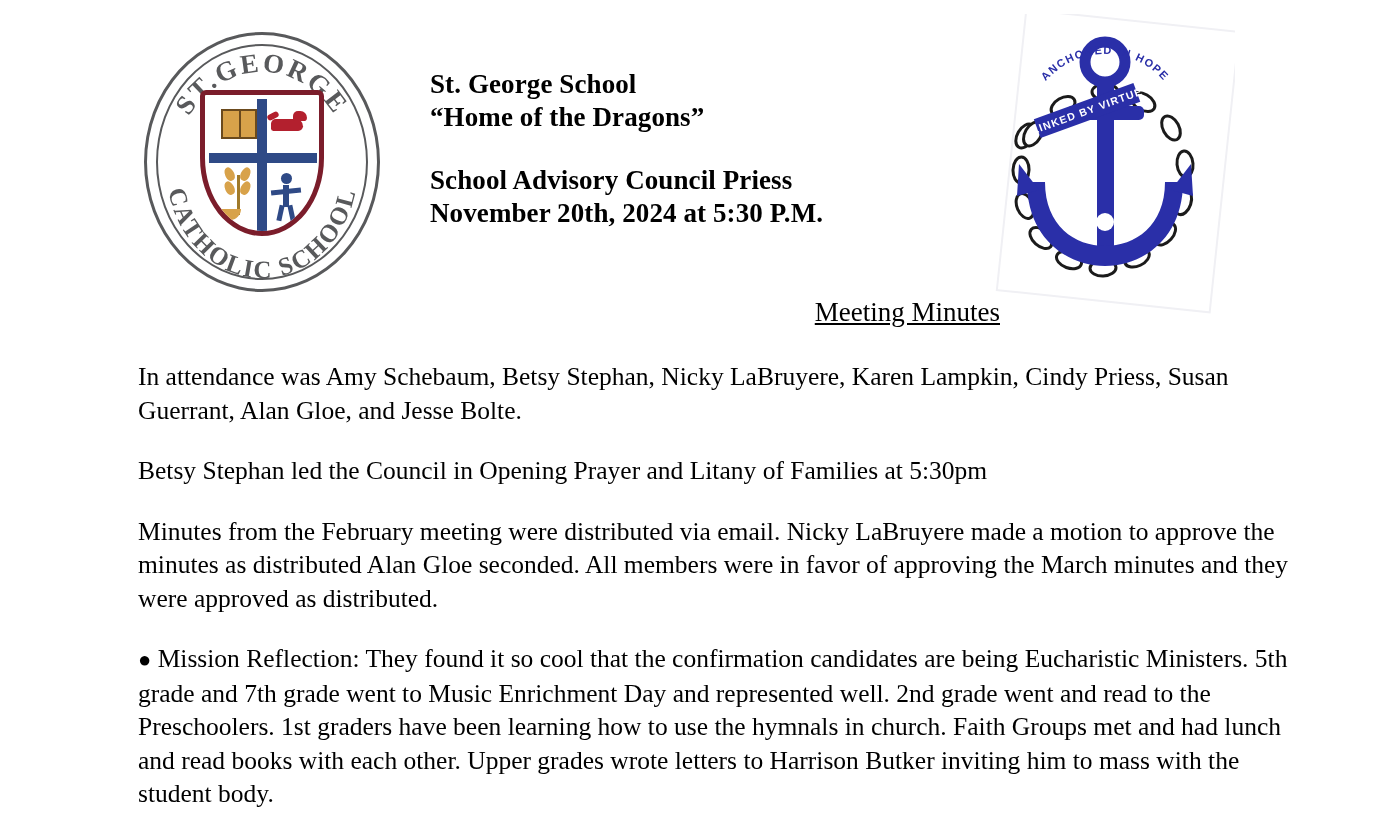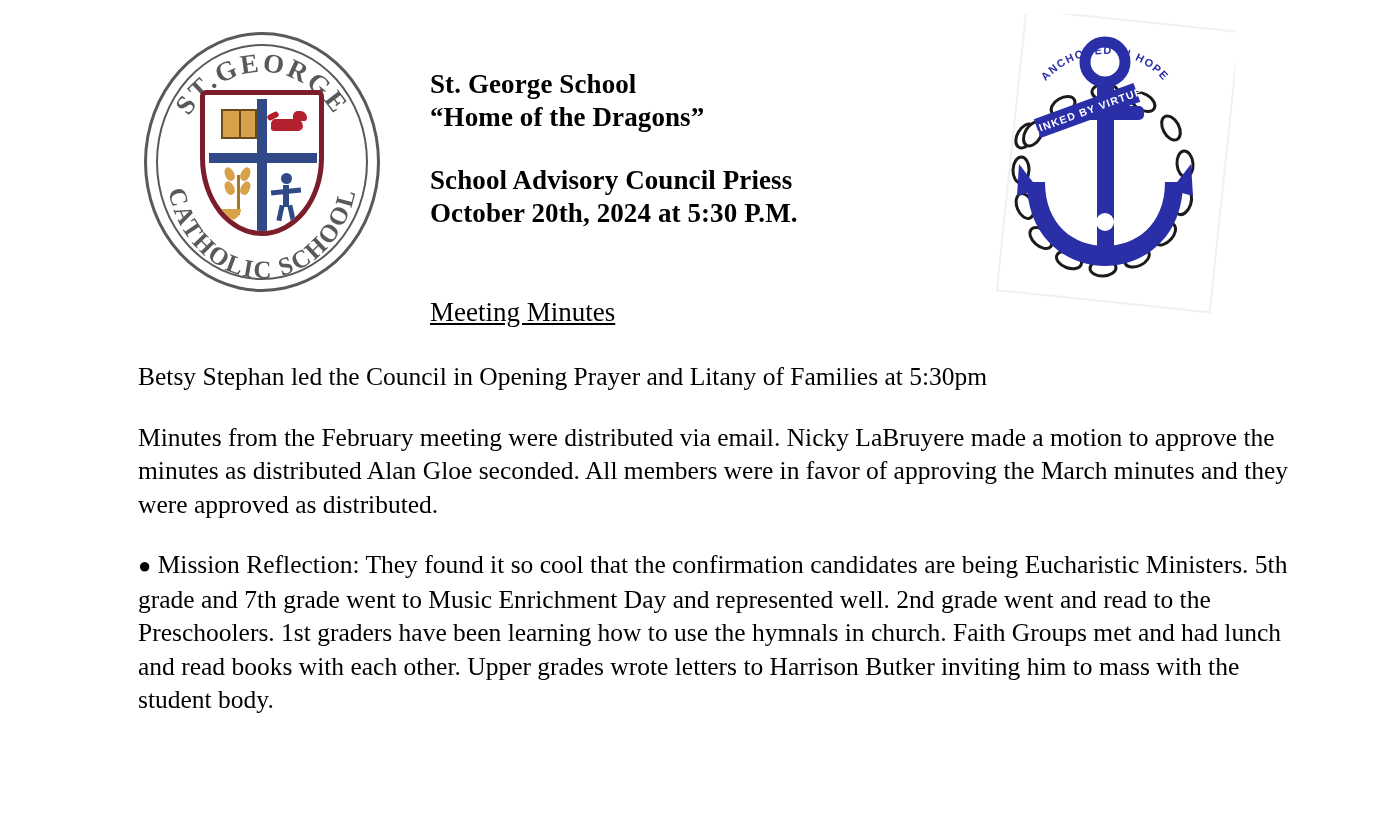--- a/index.html
+++ b/index.html
@@ -177,21 +177,21 @@
     letter-spacing: 0.1px;
   }
   .title-block .spacer {
     height: 30px;
   }
   .meeting-minutes {
     position: absolute;
     left: 430px;
     top: 296px;
     width: 570px;
-    text-align: left;
+    text-align: right;
     font-size: 27px;
     line-height: 33px;
     text-decoration: underline;
   }
 
   
   .anchor-logo {
     position: absolute;
     left: 975px;
     top: 14px;
@@ -265,21 +265,21 @@
             <div class="leg-r"></div>
         </div>
       </div>
     </div>
 
     <div class="title-block">
       <div class="line">St. George School</div>
       <div class="line">“Home of the Dragons”</div>
       <div class="spacer"></div>
       <div class="line">School Advisory Council Priess</div>
-      <div class="line">October 20th, 2024 at 5:30 P.M.</div>
+      <div class="line">November 20th, 2024 at 5:30 P.M.</div>
     </div>
 
     <div class="meeting-minutes">Meeting Minutes</div>
 
     <svg class="anchor-logo" viewBox="0 0 260 310">
       <defs>
         <path id="anchorArcTop" d="M 52,118 A 78,78 0 0 1 208,118" fill="none"></path>
       </defs>
 
       <rect x="36" y="6" width="214" height="282" fill="#ffffff" stroke="#f0f0f4" stroke-width="2" transform="rotate(6 143 147)"></rect>
@@ -318,18 +318,19 @@
         <textPath href="#anchorArcTop" startOffset="50%" text-anchor="middle">ANCHORED IN HOPE</textPath>
       </text>
       <g transform="rotate(-20 108 100)">
         <rect x="60" y="88" width="106" height="20" fill="#2a2fa8"></rect>
         <text x="113" y="102" font-family="Liberation Sans, sans-serif" font-size="10.5" font-weight="bold" fill="#ffffff" text-anchor="middle" letter-spacing="1.2">LINKED BY VIRTUE</text>
       </g>
     </svg>
   </div>
 
   <div class="body-text">
+    <p class="para">In attendance was Amy Schebaum, Betsy Stephan, Nicky LaBruyere, Karen Lampkin, Cindy Priess, Susan Guerrant, Alan Gloe, and Jesse Bolte.</p>
     <p class="para">Betsy Stephan led the Council in Opening Prayer and Litany of Families at 5:30pm</p>
     <p class="para">Minutes from the February  meeting were distributed via email.  Nicky LaBruyere made a motion to approve the minutes as distributed Alan Gloe seconded.  All members were in favor of approving the March minutes and they were approved as distributed.</p>
     <p class="para"><span class="bullet-char">●</span> <span>Mission Reflection:  They found it so cool that the confirmation candidates are being Eucharistic Ministers.  5th grade and 7th grade went to Music Enrichment Day and represented well.  2nd grade went and read to the Preschoolers.  1st graders have been learning how to use the hymnals in church.  Faith Groups met and had lunch and read books with each other.  Upper grades wrote letters to Harrison Butker inviting him to mass with the student body.</span></p>
   </div>
 
 </div>
 
 </body></html>

